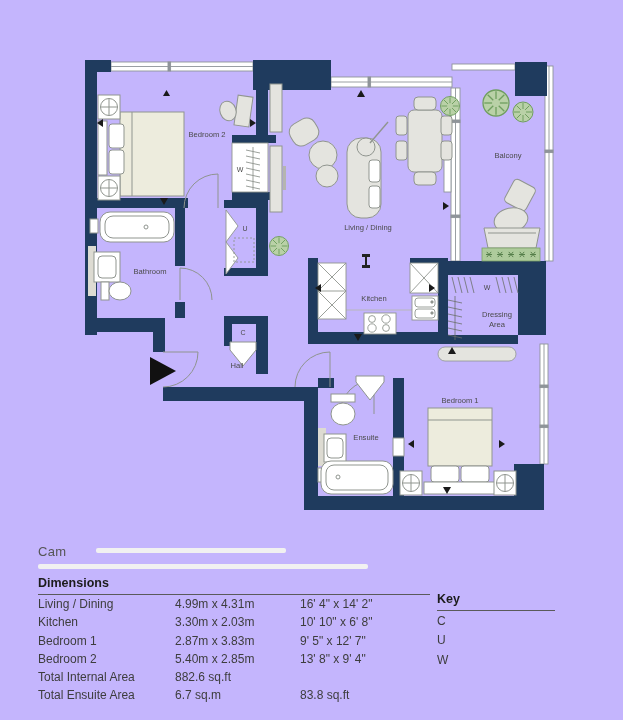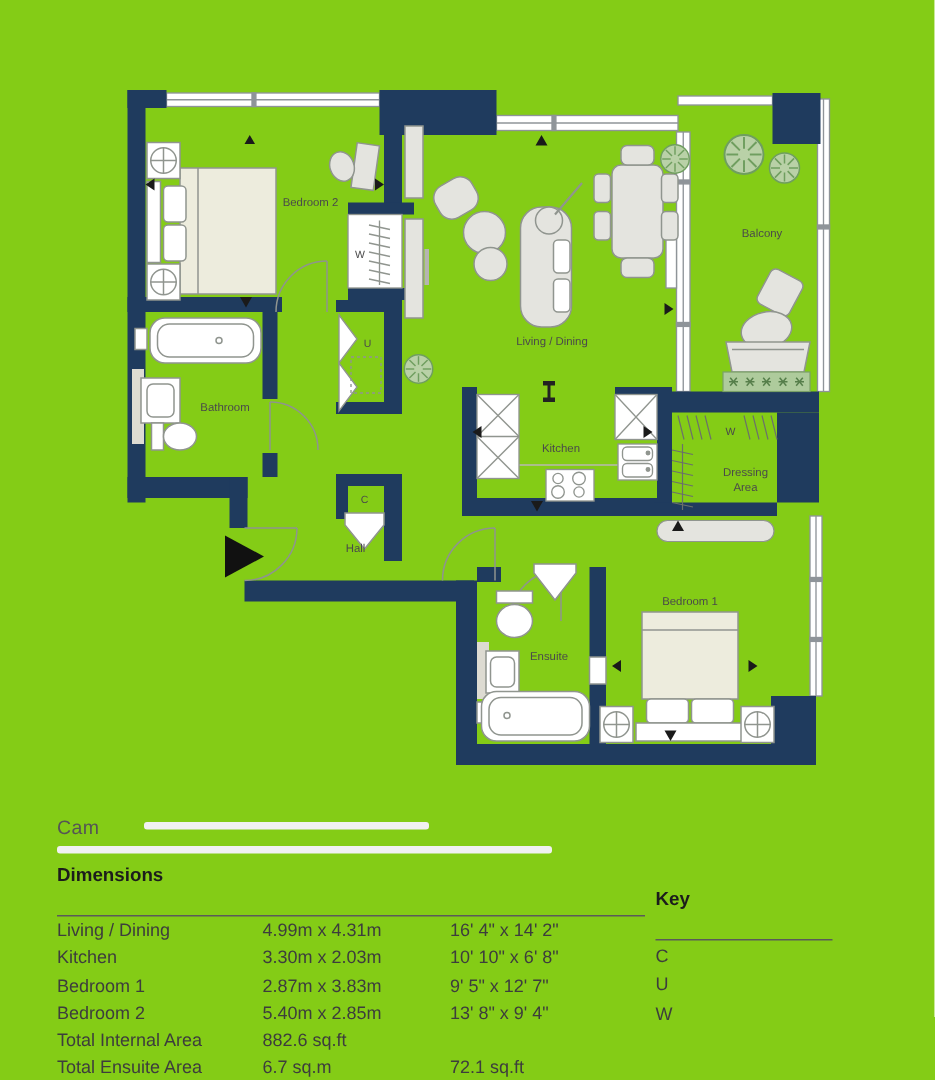--- a/index.html
+++ b/index.html
@@ -1,24 +1,24 @@
 <!DOCTYPE html>
 <html><head>
 <meta charset="utf-8">
 <style>
   html,body{margin:0;padding:0;background:#fff;}
-  #app{position:relative;width:623px;height:720px;background:#84cc16;overflow:hidden;
+  #app{position:relative;width:623px;height:720px;background:#c4b5fd;overflow:hidden;
        font-family:"Liberation Sans",sans-serif;}
   svg text{font-family:"Liberation Sans",sans-serif;fill:#4a4a4a;}
   .room-label{font-size:7.6px;}
   .marker-letter{font-size:7px;}
   .faded-title{position:absolute;left:38px;top:544px;font-size:13px;color:#555;letter-spacing:.3px;text-align:right;}
   .ghost-bar{position:absolute;background:#f1f1f1;border-radius:2px;}
   .dims{position:absolute;left:38px;top:576px;width:392px;}
-  .panel-heading{font-weight:bold;font-size:12.5px;color:#1c1c1c;margin:0;padding:0 0 20px 0;
+  .panel-heading{font-weight:bold;font-size:12.5px;color:#1c1c1c;margin:0;padding:0 0 4px 0;
                  border-bottom:1.3px solid #5a5a5a;}
   .dim-row{display:flex;line-height:18.3px;font-size:12px;color:#3d3d3d;}
   .dim-row:first-of-type{margin-top:3px;}
   .c1{width:137px;}
   .c2{width:125px;}
   .c3{flex:1;}
   .key{position:absolute;left:437px;top:592px;width:118px;}
   .key-item{line-height:18.3px;font-size:12px;color:#3d3d3d;margin-top:1px;}
 </style>
 </head>
@@ -348,21 +348,21 @@
       <span class="c2">5.40m x 2.85m</span>
       <span class="c3">13' 8" x 9' 4"</span>
     </div>
     <div class="dim-row">
       <span class="c1">Total Internal Area</span>
       <span class="c3">882.6 sq.ft</span>
     </div>
     <div class="dim-row">
       <span class="c1">Total Ensuite Area</span>
       <span class="c2">6.7 sq.m</span>
-      <span class="c3">72.1 sq.ft</span>
+      <span class="c3">83.8 sq.ft</span>
     </div>
   </div>
 
   <div class="key">
     <div class="panel-heading">Key</div>
     <div class="key-item">C</div>
     <div class="key-item">U</div>
     <div class="key-item">W</div>
   </div>
 

